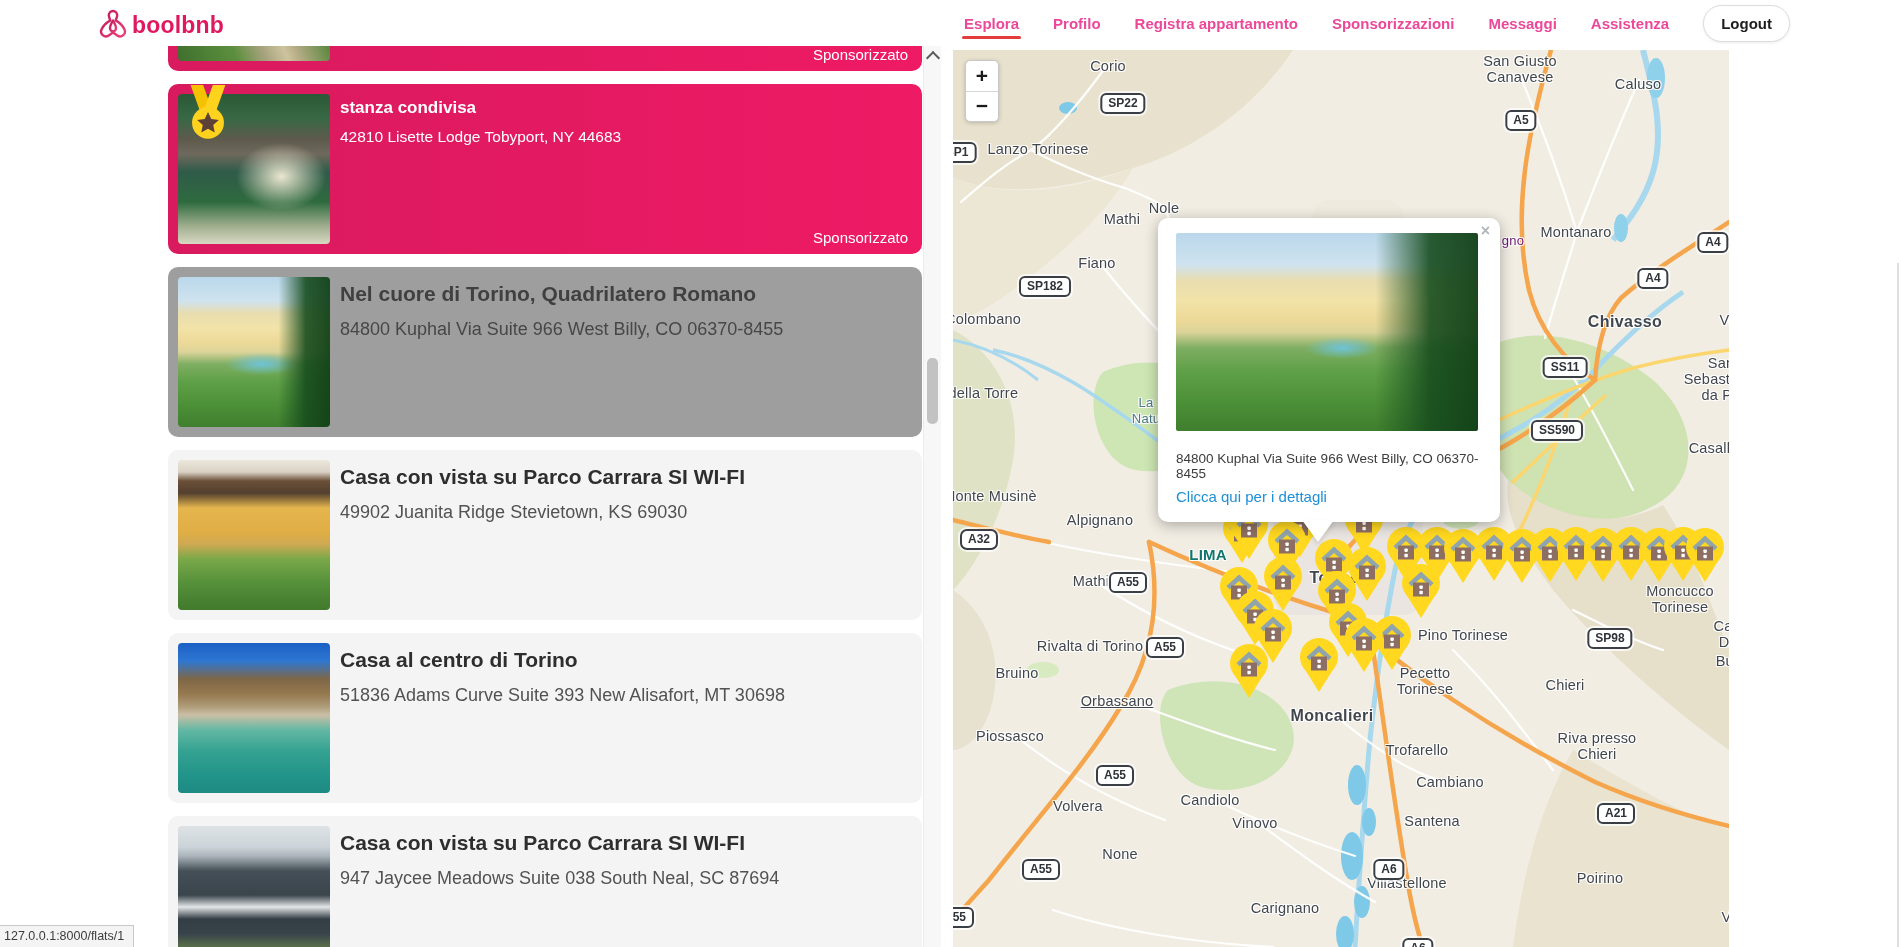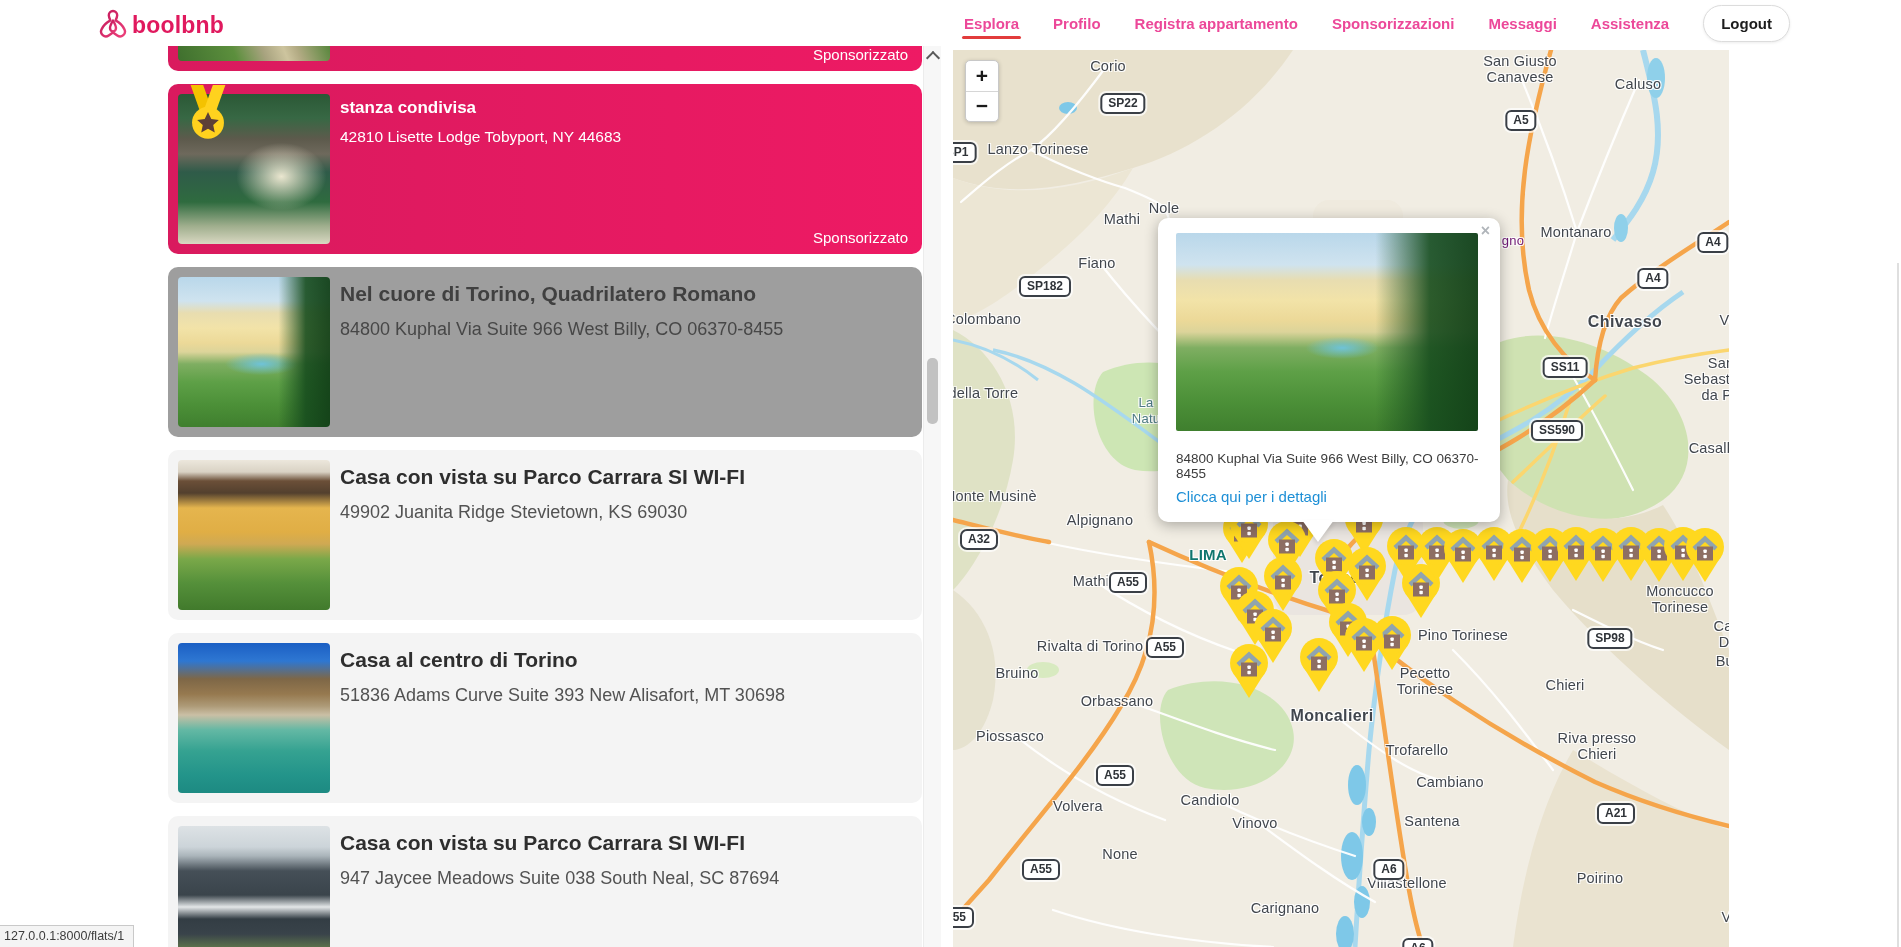--- a/index.html
+++ b/index.html
@@ -301,21 +301,21 @@
       <div class="mlabel station" style="left: 255px; top: 497px;">LIMA</div>
       <div class="mlabel" style="left: 138px; top: 523px;">Mathi</div>
       <div class="mlabel city" style="left: 382px; top: 520px;">Torino</div>
       <div class="mlabel" style="left: 727px; top: 533px;">Moncucco
 Torinese</div>
       <div class="mlabel" style="left: 137px; top: 588px;">Rivalta di Torino</div>
       <div class="mlabel" style="left: 510px; top: 577px;">Pino Torinese</div>
       <div class="mlabel" style="left: 802px; top: 568px;">Castelnuovo
 Don Bosco</div>
       <div class="mlabel" style="left: 64px; top: 615px;">Bruino</div>
-      <div class="mlabel" style="left: 164px; top: 643px;">Orbassano</div>
+      <div class="mlabel" style="left: 164px; top: 643px; text-decoration: underline;">Orbassano</div>
       <div class="mlabel" style="left: 472px; top: 615px;">Pecetto
 Torinese</div>
       <div class="mlabel" style="left: 612px; top: 627px;">Chieri</div>
       <div class="mlabel" style="left: 796px; top: 603px;">Buttigliera
 d'Asti</div>
       <div class="mlabel" style="left: 57px; top: 678px;">Piossasco</div>
       <div class="mlabel city" style="left: 379px; top: 658px;">Moncalieri</div>
       <div class="mlabel" style="left: 644px; top: 680px;">Riva presso
 Chieri</div>
       <div class="mlabel" style="left: 464px; top: 692px;">Trofarello</div>

